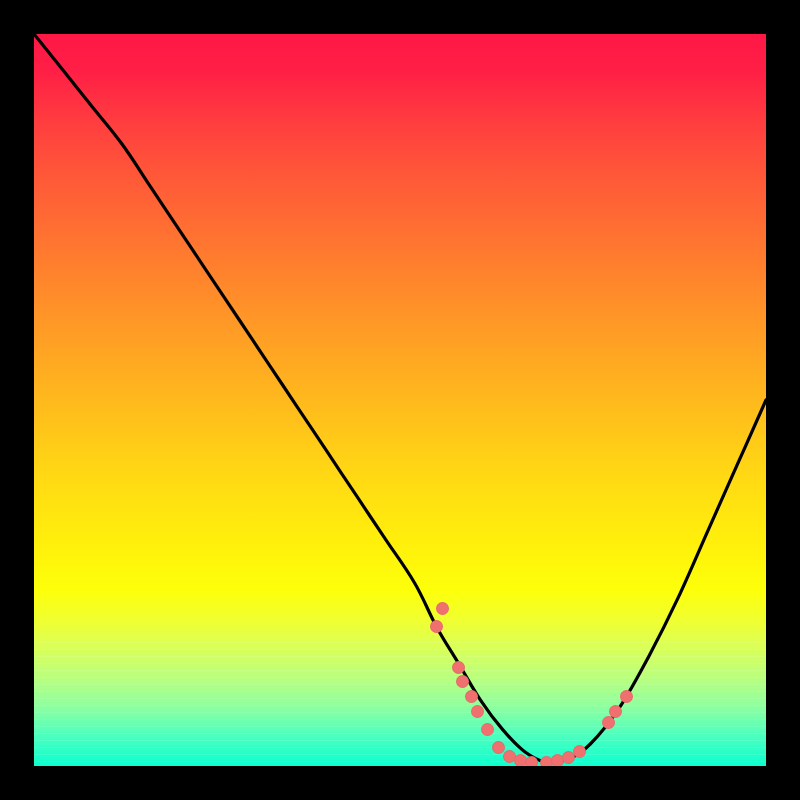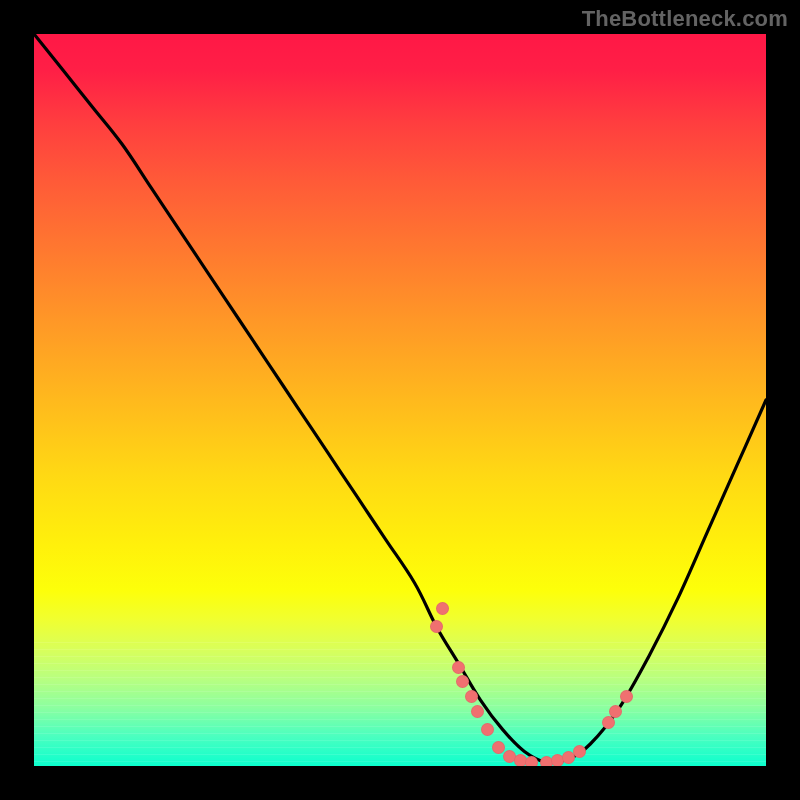--- a/index.html
+++ b/index.html
@@ -78,21 +78,20 @@
     border-radius: 50%;
     background: #f07070;
     box-shadow: 0 0 0 1px rgba(0,0,0,0.05) inset;
   }
 </style>
 </head>
 <body>
 
 <div class="frame">
 
-  <div class="watermark">TheBottleneck.com</div>
 
   <div class="plot">
     <div class="gradient"></div>
     <div class="bottom-striation"></div>
 
     <svg class="curve" viewBox="0 0 732 732" preserveAspectRatio="none">
       <path id="curve-path" d="M 0.0 0.0 C 5.3 6.6, 18.7 23.4, 29.3 36.6 C 39.8 49.8, 48.0 60.0, 58.6 73.2 C 69.1 86.4, 77.3 95.3, 87.8 109.8 C 98.4 124.3, 106.6 137.9, 117.1 153.7 C 127.7 169.5, 135.9 181.8, 146.4 197.6 C 156.9 213.5, 165.1 225.7, 175.7 241.6 C 186.2 257.4, 194.4 269.7, 205.0 285.5 C 215.5 301.3, 223.7 313.6, 234.2 329.4 C 244.8 345.2, 253.0 357.5, 263.5 373.3 C 274.1 389.1, 282.3 401.4, 292.8 417.2 C 303.3 433.1, 311.5 445.3, 322.1 461.2 C 332.6 477.0, 340.8 489.3, 351.4 505.1 C 361.9 520.9, 371.4 533.2, 380.6 549.0 C 389.9 564.8, 394.7 578.4, 402.6 592.9 C 410.5 607.4, 416.7 616.3, 424.6 629.5 C 432.5 642.7, 438.6 654.3, 446.5 666.1 C 454.4 678.0, 460.6 686.2, 468.5 695.4 C 476.4 704.6, 482.5 711.4, 490.4 717.4 C 498.3 723.3, 504.5 727.0, 512.4 728.3 C 520.3 729.7, 526.5 728.0, 534.4 724.7 C 542.3 721.4, 547.1 719.3, 556.3 710.0 C 565.5 700.8, 575.1 689.3, 585.6 673.4 C 596.1 657.6, 604.3 642.0, 614.9 622.2 C 625.4 602.4, 633.6 586.0, 644.2 563.6 C 654.7 541.2, 662.9 521.5, 673.4 497.8 C 684.0 474.0, 692.2 455.6, 702.7 431.9 C 713.3 408.2, 726.7 377.9, 732.0 366.0" fill="none" stroke="#000" stroke-width="3.2" stroke-linecap="round"></path>
     </svg>
 
     <div id="dots">

